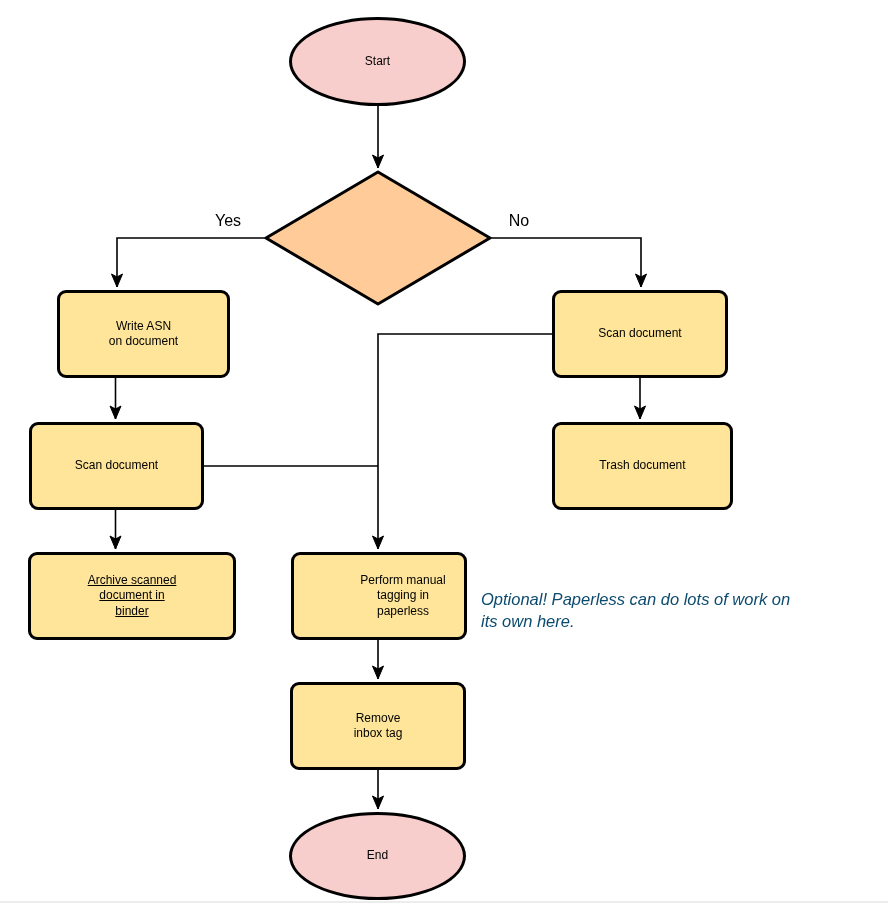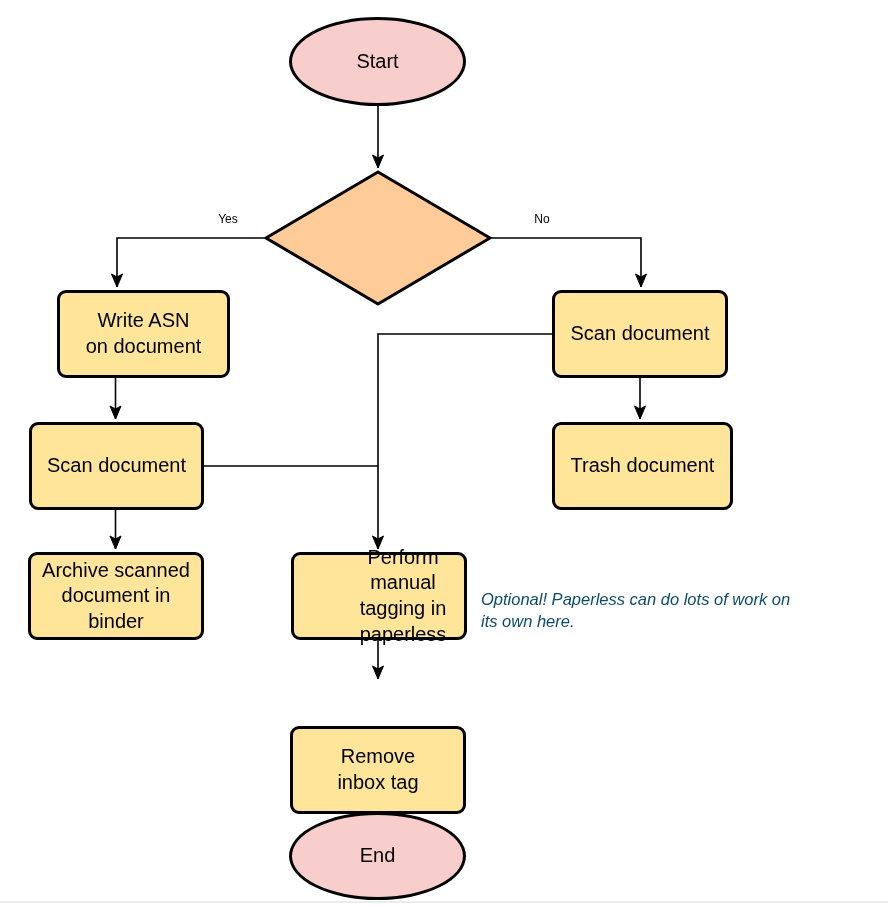--- a/index.html
+++ b/index.html
@@ -22,21 +22,21 @@
     height: 907px;
   }
   .node {
     position: absolute;
     display: flex;
     align-items: center;
     justify-content: center;
     text-align: center;
     box-sizing: border-box;
     color: #000;
-    font-size: 20px;
+    font-size: 12px;
     line-height: 1.28;
   }
   .node .node-label {
     white-space: pre-line;
   }
   .terminal {
     background: var(--terminal-fill, #F8CECC);
     border: 3px solid var(--stroke, #000);
     border-radius: 50%;
   }
@@ -49,21 +49,21 @@
     position: absolute;
     display: flex;
     align-items: center;
     justify-content: center;
     text-align: center;
     font-size: 16px;
     line-height: 1.28;
   }
   .edge-label {
     position: absolute;
-    font-size: 12px;
+    font-size: 16px;
     color: #000;
     text-align: center;
   }
   .annotation {
     position: absolute;
     font-size: 16.5px;
     font-style: italic;
     color: #0c4a6e;
     line-height: 1.32;
     white-space: pre-line;
@@ -112,32 +112,32 @@
     <path d="M378,769 L378,809" fill="none" stroke="#000" stroke-width="1.6" marker-end="url(#arrow)"></path>
   </svg>
 
   <div class="node terminal" style="left:289px; top:17px; width:177px; height:89px;">
     <span class="node-label">Start</span>
   </div>
 
 
   <div class="edge-label" style="left:203px; top:212px; width:50px;">Yes</div>
 
-  <div class="edge-label" style="left:520px; top:212px; width:44px;">No</div>
+  <div class="edge-label" style="left:497px; top:212px; width:44px;">No</div>
 
   <div class="node process" style="left:29px; top:290px; width:173px; height:88px;margin-left:28px;">
     <span class="node-label">Write ASN
 on document</span>
   </div>
 
   <div class="node process" style="left:29px; top:422px; width:175px; height:88px;">
     <span class="node-label">Scan document</span>
   </div>
 
-  <div class="node process" style="left:28px; top:552px; width:176px; height:88px;">
+  <div class="node process" style="left:28px; top:552px; width:208px; height:88px;text-decoration:underline;">
     <span class="node-label">Archive scanned
 document in
 binder</span>
   </div>
 
   <div class="node process" style="left:552px; top:290px; width:176px; height:88px;">
     <span class="node-label">Scan document</span>
   </div>
 
   <div class="node process" style="left:552px; top:422px; width:181px; height:88px;">
@@ -146,21 +146,21 @@
 
   <div class="node process" style="left:291px; top:552px; width:176px; height:88px;padding-left:48px;">
     <span class="node-label">Perform manual
 tagging in
 paperless</span>
   </div>
 
   <div class="annotation" style="left:481px; top:589px; width:404px;">Optional! Paperless can do lots of work on
 its own here.</div>
 
-  <div class="node process" style="left:290px; top:682px; width:176px; height:88px;margin-top:44px;">
+  <div class="node process" style="left:290px; top:682px; width:176px; height:88px;">
     <span class="node-label">Remove
 inbox tag</span>
   </div>
 
   <div class="node terminal" style="left:289px; top:812px; width:177px; height:88px;align-items:center;">
     <span class="node-label">End</span>
   </div>
 
   <div class="page-edge-line"></div>
 </div>

